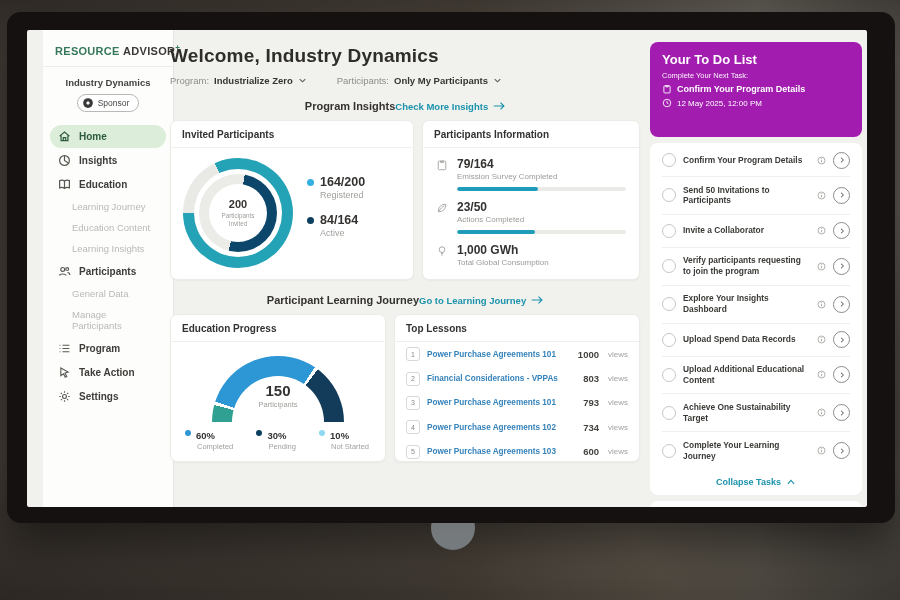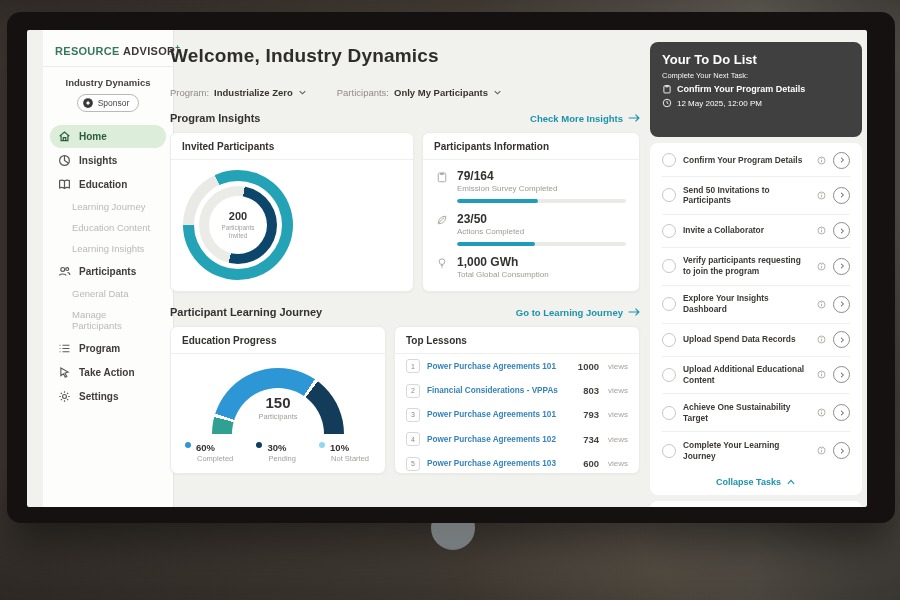--- a/index.html
+++ b/index.html
@@ -36,25 +36,25 @@
   .nav-item{display:flex;align-items:center;gap:8px;margin:1px 7px;padding:5px 8px;font-size:10px;
       font-weight:700;color:#3e3c39;border-radius:13px;cursor:pointer}
   .nav-item .nav-ic{display:flex;color:#5a5853;flex:none}
   .nav-item.active{background:#dcedda;color:#2d5c3b}
   .nav-item.active .nav-ic{color:#2d5c3b}
   .nav-item.sub{padding:4.5px 8px 4.5px 22px;font-size:9.5px;font-weight:400;color:#b9b9b6}
 
   
   .main{position:absolute;left:143px;top:0;width:470px;height:100%}
   .title{margin:15px 0 0;font-size:19px;font-weight:700;color:#2f2d2a;letter-spacing:.2px}
-  .filters{display:flex;gap:30px;margin-top:20px;font-size:9.5px;color:#8f8d89;align-items:center}
+  .filters{display:flex;gap:30px;margin-top:8px;font-size:9.5px;color:#8f8d89;align-items:center}
   .filter{display:flex;align-items:center;cursor:pointer}
   .fv{font-weight:700;color:#37352f;margin-left:5px}
   .chev{display:flex;margin-left:5px;color:#5a5853}
-  .secrow{display:flex;justify-content:space-between;align-items:center;margin-top:14px}
+  .secrow{display:flex;justify-content:center;align-items:center;margin-top:14px}
   .sechead{font-size:11px;font-weight:700;color:#343230}
   .seclink{display:flex;align-items:center;gap:5px;font-size:9.5px;font-weight:700;color:#1b93ab;cursor:pointer}
   .cards{display:flex;gap:8px;margin-top:8px}
   .card{background:#fff;border-radius:7px;border:1px solid #ebebe8;box-shadow:0 1px 2px rgba(0,0,0,.04);box-sizing:border-box}
   .card-title{padding:8px 11px 7px;font-size:10px;font-weight:700;color:#343230;border-bottom:1px solid #efefec}
 
   
   #invited-card{width:244px;height:160px}
   .donut-body{display:flex;align-items:center;padding:10px 8px 0 12px}
   .donut{position:relative;width:110px;height:110px;flex:none}
@@ -102,21 +102,21 @@
   #lessons-card{width:246px;height:148px}
   .lesson{display:flex;align-items:center;gap:7px;padding:5.2px 11px;cursor:pointer}
   .rank{width:12px;height:12px;border:1px solid #d8d8d5;border-radius:3px;font-size:7px;color:#8b8986;
       display:flex;align-items:center;justify-content:center;flex:none;background:#fff}
   .l-title{flex:1;font-size:8.2px;font-weight:700;color:#3583bb}
   .l-views{font-size:9.5px;font-weight:700;color:#45433f}
   .l-sfx{font-size:8px;color:#a5a3a0;font-weight:400;margin-left:2px}
 
   
   .rightpanel{position:absolute;left:623px;top:12px;width:212px}
-  .todo-head{position:relative;height:95px;background:#404040;border-radius:8px;color:#fff;
+  .todo-head{position:relative;height:95px;background:#a21caf;border-radius:8px;color:#fff;
       padding:10px 12px;box-sizing:border-box}
   .th-title{font-size:13px;font-weight:700}
   .th-sub{font-size:7.5px;margin-top:4px;opacity:.95}
   .th-task{display:flex;gap:5px;align-items:center;font-size:9px;font-weight:700;margin-top:4px}
   .th-due{display:flex;gap:5px;align-items:center;font-size:8px;margin-top:4px}
   .th-circle{position:absolute;right:11px;top:15px;width:44px;height:44px;border-radius:50%;
       border:9px solid #0d742e;background:#128336;display:flex;align-items:center;justify-content:center;
       font-size:12.5px;font-weight:700}
   .todo-card{background:#fff;border-radius:8px;margin-top:6px;padding:1px 12px 5px;box-sizing:border-box}
   .task{display:flex;align-items:center;gap:7px;padding:7.5px 0;border-bottom:1px solid #efefec;cursor:pointer}
@@ -278,20 +278,36 @@
           <div class="donut">
             <div class="d-ring d-outer"></div>
             <div class="d-hole d-h1"></div>
             <div class="d-ring d-inner"></div>
             <div class="d-hole d-h2"></div>
             <div class="d-center">
               <div class="d-val">200</div>
               <div class="d-lbl">Participants Invited</div>
             </div>
           </div>
+          <div class="d-legend">
+            <div class="leg-item">
+              <div class="leg-top">
+                <span class="dot" style="background:#35aee0"></span>
+                <span class="leg-val">164/200</span>
+              </div>
+              <div class="leg-lbl">Registered</div>
+            </div>
+            <div class="leg-item">
+              <div class="leg-top">
+                <span class="dot" style="background:#0d3f5e"></span>
+                <span class="leg-val">84/164</span>
+              </div>
+              <div class="leg-lbl">Active</div>
+            </div>
+          </div>
         </div>
       </div>
 
       <div class="card" id="info-card">
         <div class="card-title">Participants Information</div>
         <div class="metric">
           <span class="m-ic">
                 <svg width="12" height="12" viewBox="0 0 16 16" fill="none" stroke="currentColor" stroke-width="1.3">
                   <rect x="3" y="2.8" width="10" height="11.5" rx="1.5"></rect>
                   <path d="M6 2.8 H10 V4.6 H6 Z"></path>

